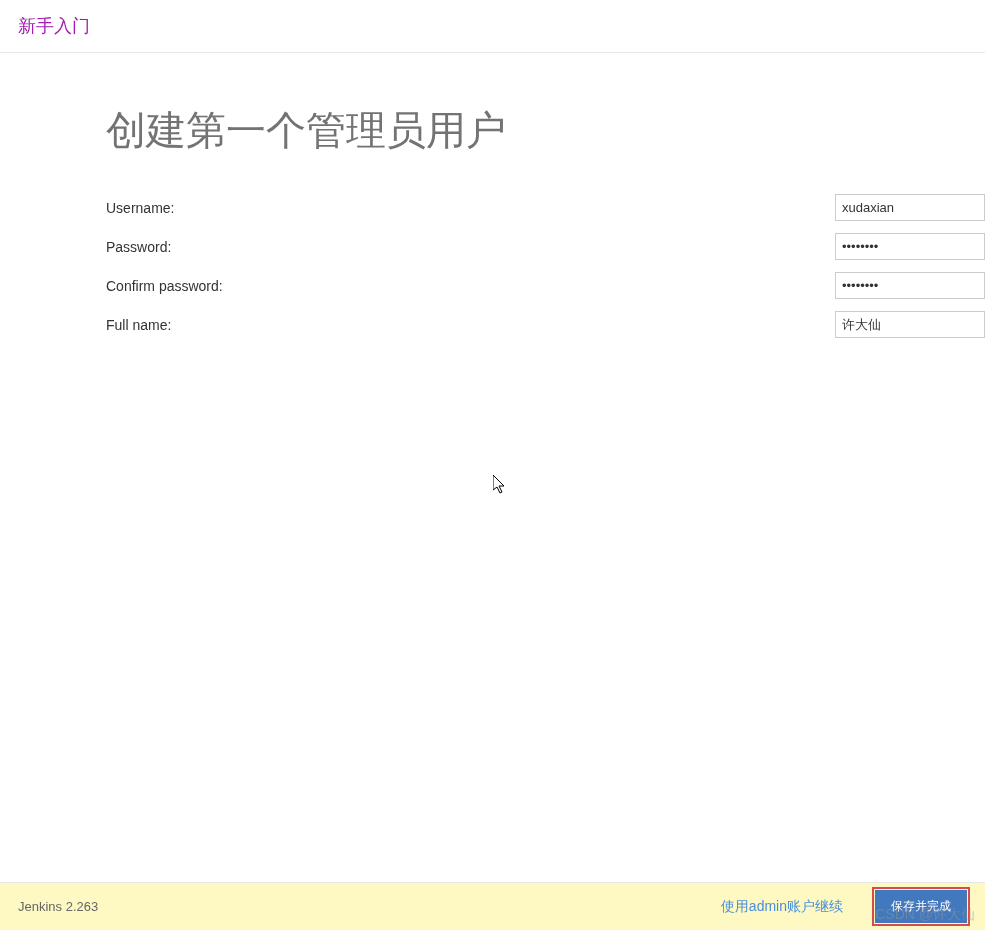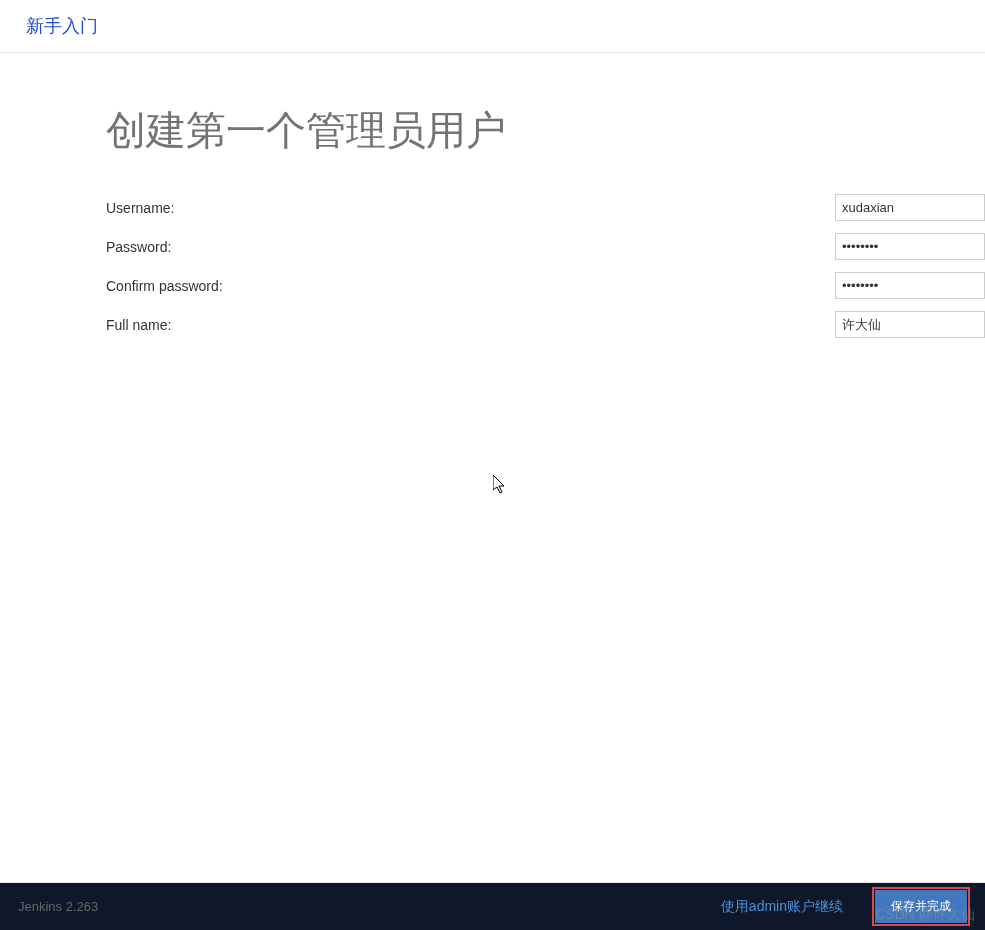--- a/index.html
+++ b/index.html
@@ -9,24 +9,24 @@
     }
     body {
       font-family: Arial, "Microsoft YaHei", sans-serif;
       background: #ffffff;
       width: 985px;
       height: 930px;
       position: relative;
       overflow: hidden;
     }
     .header {
-      padding: 14px 26px;
+      padding: 14px 18px;
       border-bottom: 1px solid #e8e8e8;
       font-size: 18px;
-      color: #1d4ed8;
+      color: #a21caf;
     }
     .content {
       padding: 50px 0 0 106px;
     }
     .page-title {
       font-size: 40px;
       font-weight: normal;
       color: #737373;
       margin-bottom: 36px;
       letter-spacing: 0px;
@@ -55,21 +55,21 @@
     .footer {
       position: absolute;
       bottom: 0;
       left: 0;
       right: 0;
       height: 48px;
       border-top: 1px solid #e8e8e8;
       display: flex;
       align-items: center;
       padding: 0 18px;
-      background: #0f172a;
+      background: #fef9c3;
     }
     .footer-version {
       font-size: 13px;
       color: #666;
       flex: 1;
     }
     .footer-actions {
       display: flex;
       align-items: center;
       gap: 32px;

